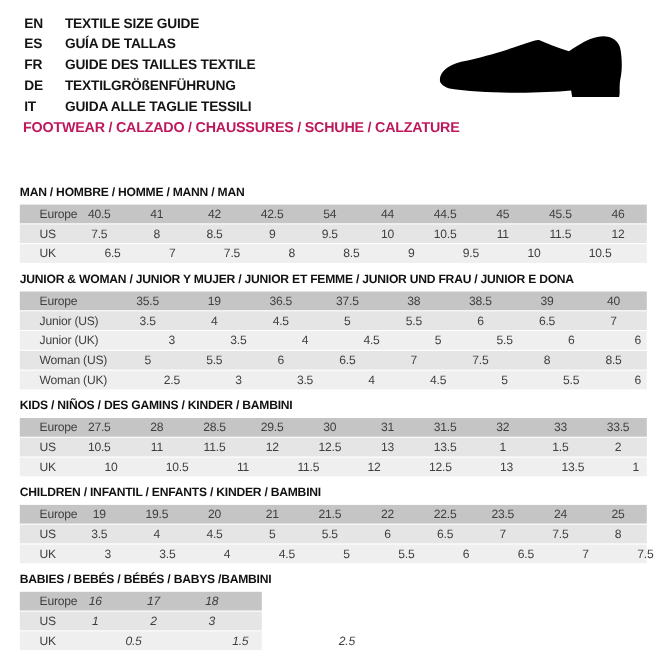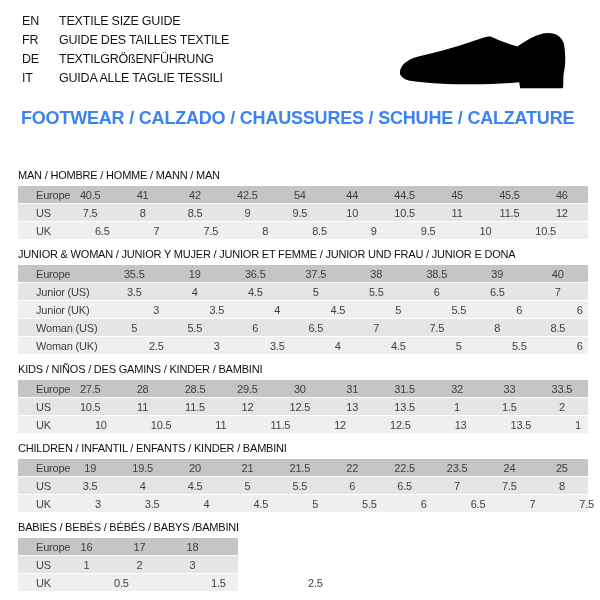--- a/index.html
+++ b/index.html
@@ -9,61 +9,65 @@
     height: 600px;
     background: #ffffff;
     font-family: "Liberation Sans", sans-serif;
     overflow: hidden;
     letter-spacing: -0.2px;
   }
   
   .lang-block { position: absolute; left: 22px; top: 11px; }
   .lang-row { display: flex; height: 19px; align-items: center; }
   .lang-code, .lang-label {
-    font-weight: normal; font-size: 12.5px; color: #141414; white-space: nowrap;
+    font-weight: bold; font-size: 12.5px; color: #141414; white-space: nowrap;
   }
   .lang-code { width: 37px; }
   .category-title {
     position: absolute; left: 21px; top: 108px;
-    font-weight: bold; font-size: 18px; color: #3b82f6; white-space: nowrap;
+    font-weight: bold; font-size: 13px; color: #be185d; white-space: nowrap;
   }
   
   .shoe { position: absolute; left: 396px; top: 24px; width: 194px; height: 76px; }
   
   #size-tables { position: absolute; left: 18px; top: 169px; width: 570px; }
   .section + .section { margin-top: 9px; }
   .section-title {
-    font-size: 11px; font-weight: normal; color: #111111;
+    font-size: 11px; font-weight: bold; color: #111111;
     line-height: 12px; margin-bottom: 5px; white-space: nowrap;
   }
   .size-table { width: 570px; }
   .size-table.narrow { width: 220px; }
   .trow {
     display: flex; align-items: center;
     height: 17px; margin-bottom: 1px;
     font-size: 11px; color: var(--table-text, #3f3f3f);
     background: #e5e5e5;
   }
   .trow.head { background: var(--header-row-bg, #c5c5c5); }
   .trow.alt  { background: var(--alt-row-bg, #efefef); gap: 44px; }
   .tlabel { width: 46px; padding-left: 18px; white-space: nowrap; box-sizing: border-box; }
   .wide-label .tlabel { width: 86px; }
   .narrow .tlabel { width: 42px; }
   .tval { flex: 1 1 0; text-align: center; }
-  .narrow .tval { flex: 0 0 53px; }
+  .narrow .tval { flex: 0 0 53px; font-style: italic; }
 </style>
 </head>
 <body>
 
 <div class="page">
 
   <div class="lang-block">
     <div class="lang-row">
       <span class="lang-code">EN</span>
       <span class="lang-label">TEXTILE SIZE GUIDE</span>
+    </div>
+    <div class="lang-row">
+      <span class="lang-code">ES</span>
+      <span class="lang-label">GUÍA DE TALLAS</span>
     </div>
     <div class="lang-row">
       <span class="lang-code">FR</span>
       <span class="lang-label">GUIDE DES TAILLES TEXTILE</span>
     </div>
     <div class="lang-row">
       <span class="lang-code">DE</span>
       <span class="lang-label">TEXTILGRÖßENFÜHRUNG</span>
     </div>
     <div class="lang-row">

